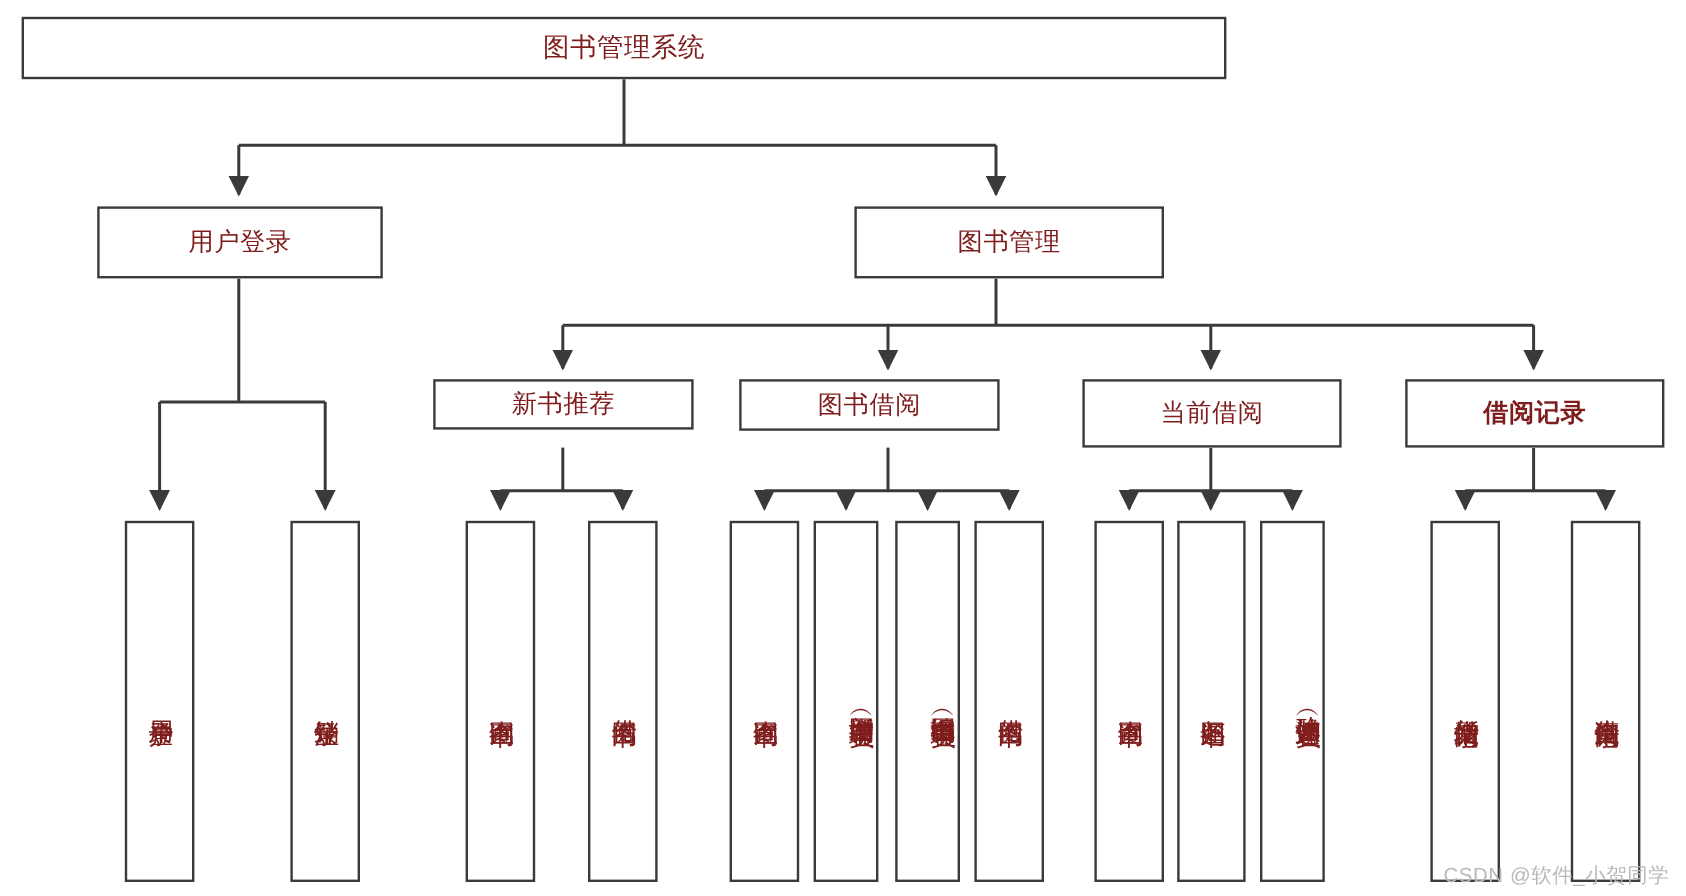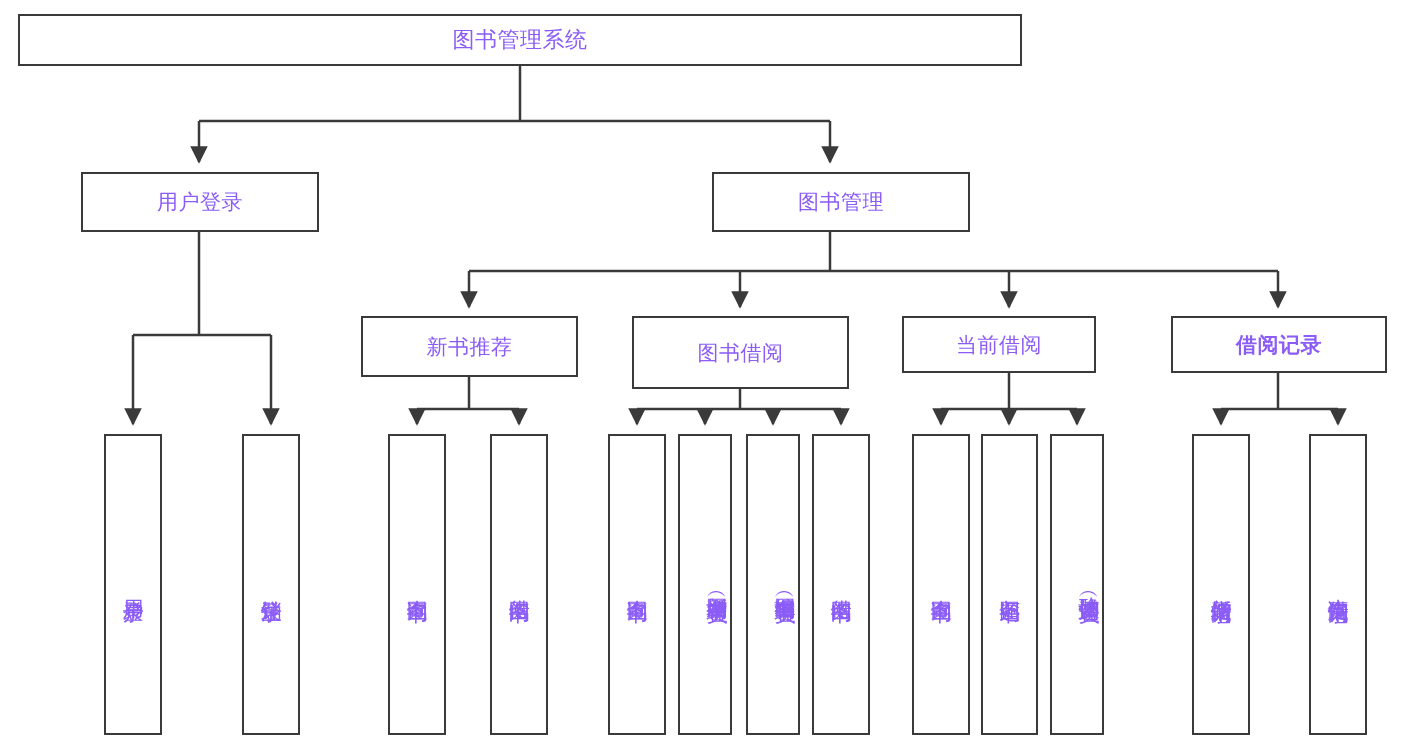--- a/index.html
+++ b/index.html
@@ -28,21 +28,21 @@
   }
   .node {
     position: absolute;
     box-sizing: border-box;
     border: 2px solid #3a3a3a;
     background: #ffffff;
     display: flex;
     align-items: center;
     justify-content: center;
     text-align: center;
-    color: #8b5cf6;
+    color: #7f1d1d;
   }
   .node-h {
     font-size: 21px;
     letter-spacing: 0.5px;
     line-height: 1.2;
   }
   .node-root {
     font-size: 22px;
   }
   .node-v {
@@ -121,36 +121,37 @@
       <path d="M 1221 409 L 1221 424" marker-end="url(#arrow)"></path>
       <path d="M 1338 409 L 1338 424" marker-end="url(#arrow)"></path>
     </g>
   </svg>
 
   <div class="node node-h node-root" style="left:18px; top:14px; width:1004px; height:52px;">图书管理系统</div>
 
   <div class="node node-h" style="left:81px; top:172px; width:238px; height:60px;">用户登录</div>
   <div class="node node-h" style="left:712px; top:172px; width:258px; height:60px;">图书管理</div>
 
-  <div class="node node-h" style="left:361px; top:316px; width:217px; height:61px;">新书推荐</div>
-  <div class="node node-h" style="left:632px; top:316px; width:217px; height:73px;">图书借阅</div>
-  <div class="node node-h" style="left:902px; top:316px; width:194px; height:57px;">当前借阅</div>
+  <div class="node node-h" style="left:361px; top:316px; width:217px; height:42px;">新书推荐</div>
+  <div class="node node-h" style="left:616px; top:316px; width:217px; height:43px;">图书借阅</div>
+  <div class="node node-h" style="left:902px; top:316px; width:216px; height:57px;">当前借阅</div>
   <div class="node node-h" style="left:1171px; top:316px; width:216px; height:57px;font-weight:bold;">借阅记录</div>
 
   <div class="node node-v" style="left:104px; top:434px; width:58px; height:301px;">用户登录</div>
   <div class="node node-v" style="left:242px; top:434px; width:58px; height:301px;">注销登录</div>
 
   <div class="node node-v" style="left:388px; top:434px; width:58px; height:301px;">查询图书</div>
   <div class="node node-v" style="left:490px; top:434px; width:58px; height:301px;">借阅图书</div>
 
   <div class="node node-v" style="left:608px; top:434px; width:58px; height:301px;">查询图书</div>
   <div class="node node-v top-aligned" style="left:678px; top:434px; width:54px; height:301px;">新增图书（管理员）</div>
   <div class="node node-v top-aligned" style="left:746px; top:434px; width:54px; height:301px;">编辑图书（管理员）</div>
   <div class="node node-v" style="left:812px; top:434px; width:58px; height:301px;">借阅图书</div>
 
   <div class="node node-v" style="left:912px; top:434px; width:58px; height:301px;">查询图书</div>
   <div class="node node-v" style="left:981px; top:434px; width:57px; height:301px;">归还图书</div>
   <div class="node node-v top-aligned" style="left:1050px; top:434px; width:54px; height:301px;">确认归还（管理员）</div>
 
   <div class="node node-v" style="left:1192px; top:434px; width:58px; height:301px;">新增借阅记录</div>
   <div class="node node-v" style="left:1309px; top:434px; width:58px; height:301px;">查询借阅记录</div>
 
+  <div class="watermark">CSDN @软件_小贺同学</div>
 </div>
 
 </body></html>

